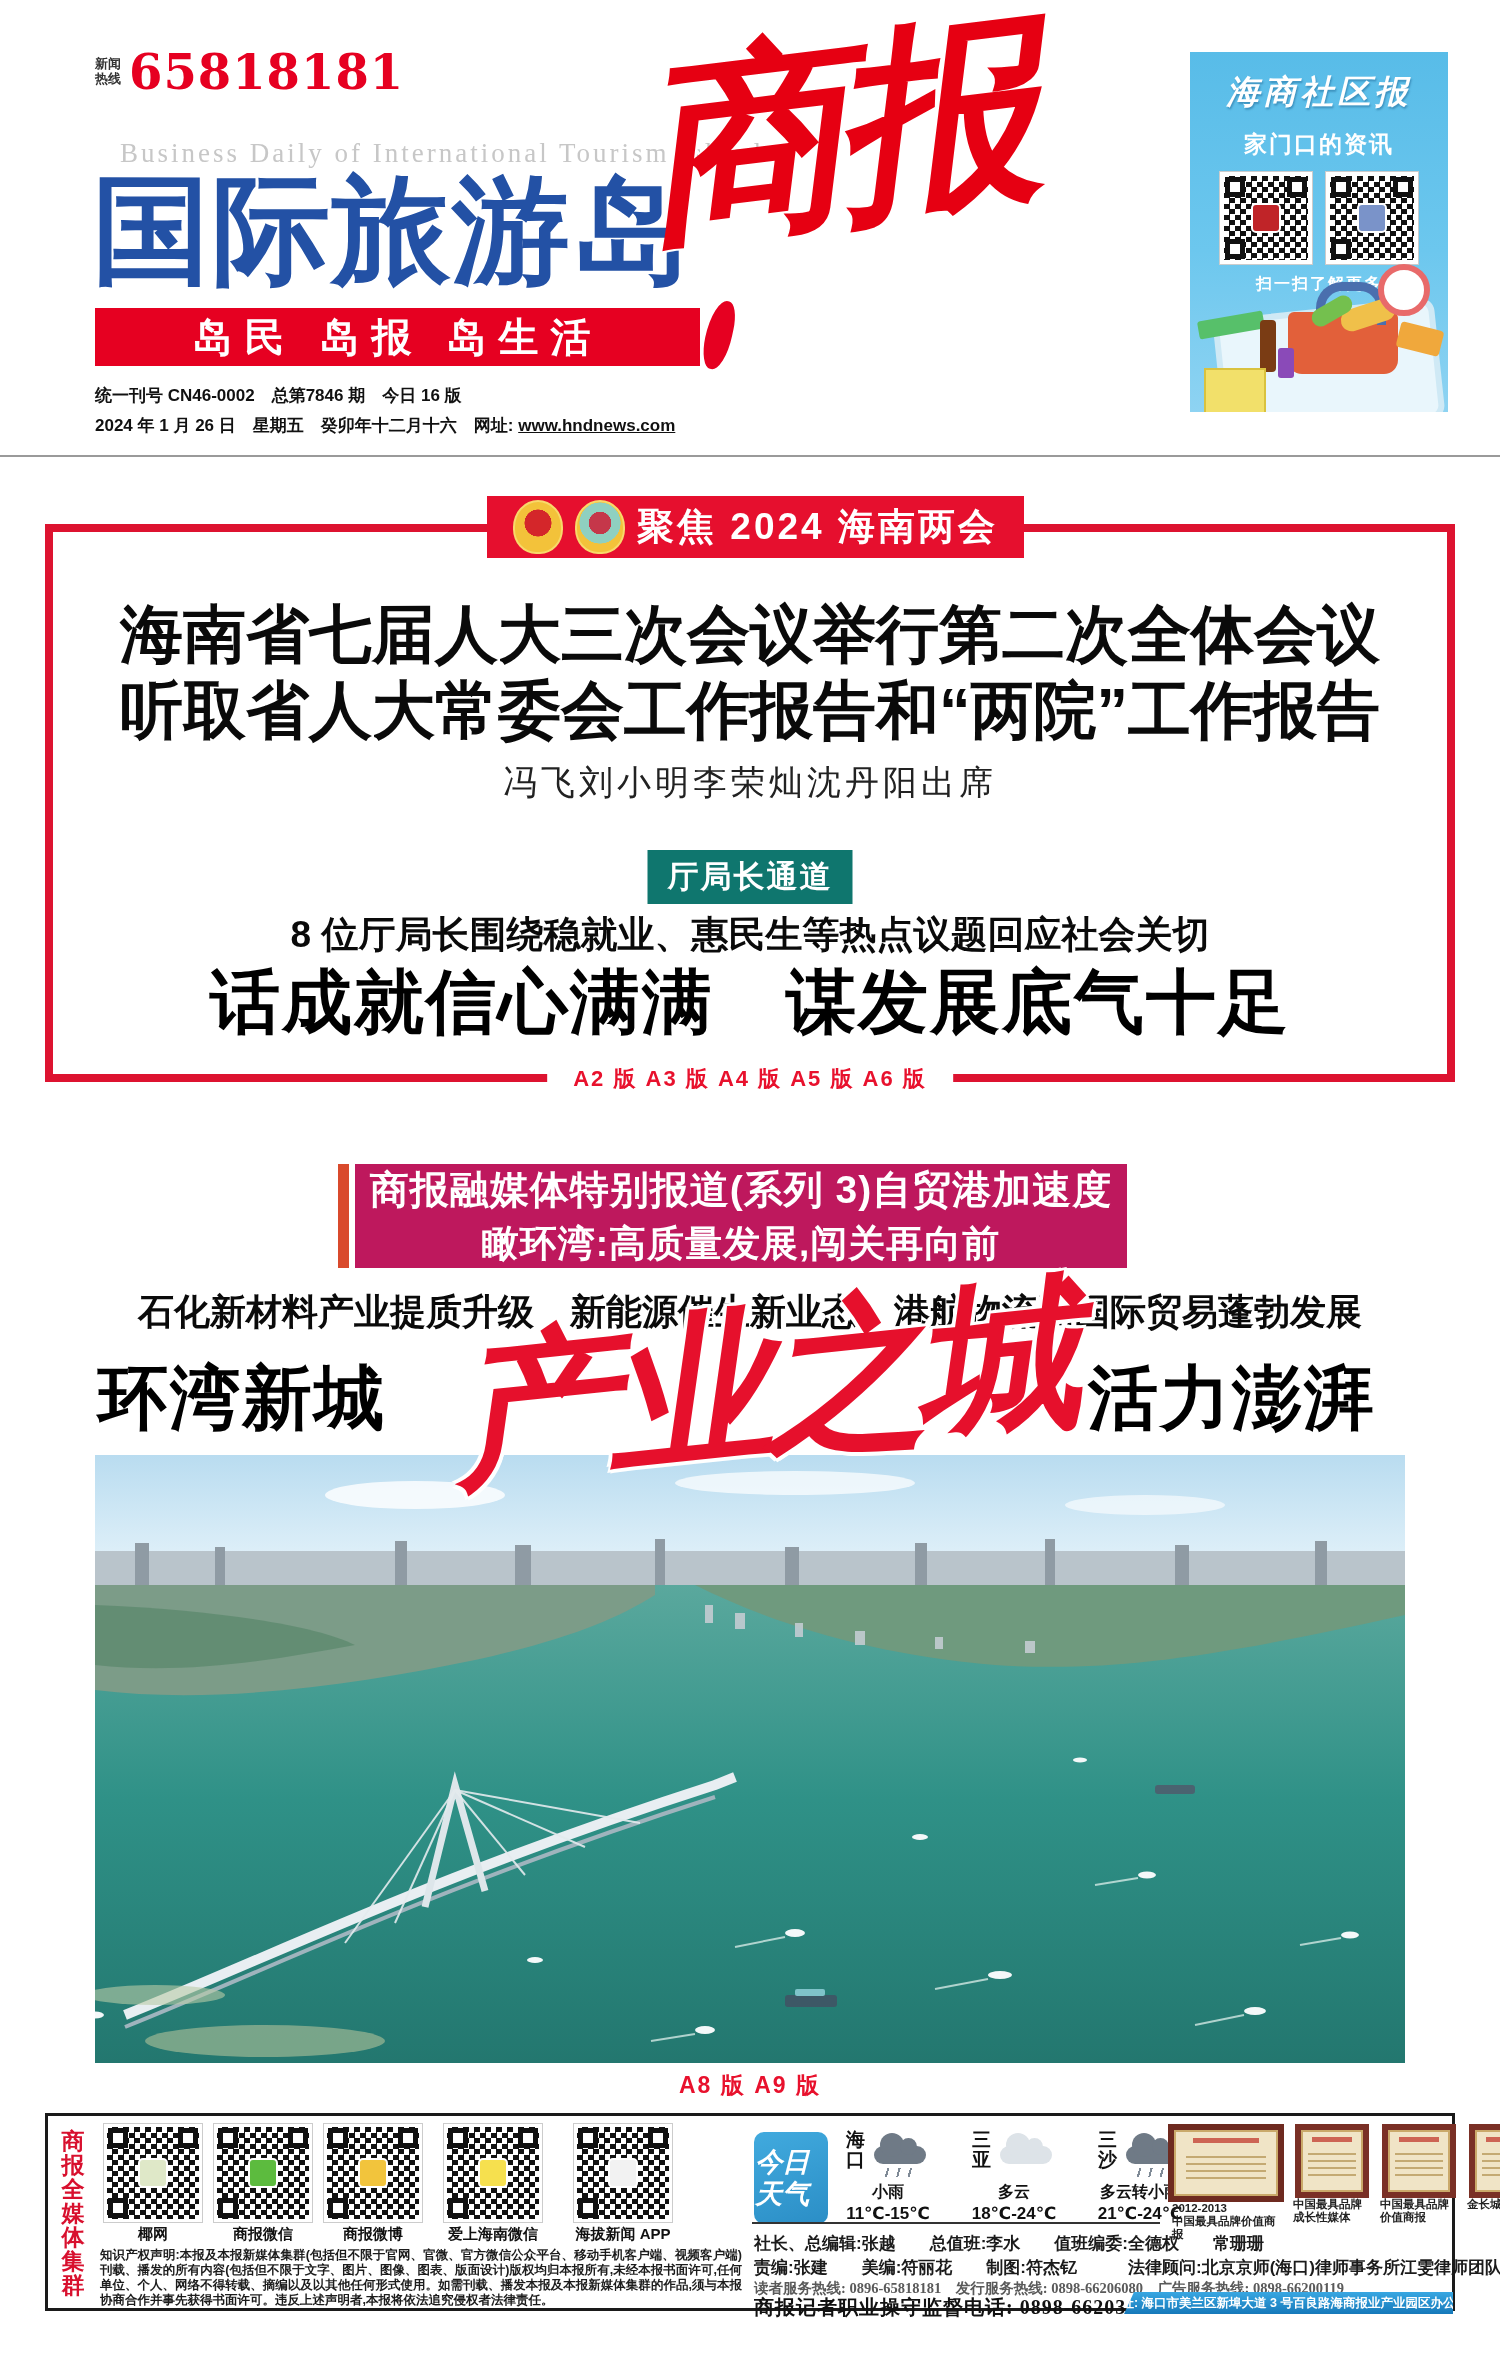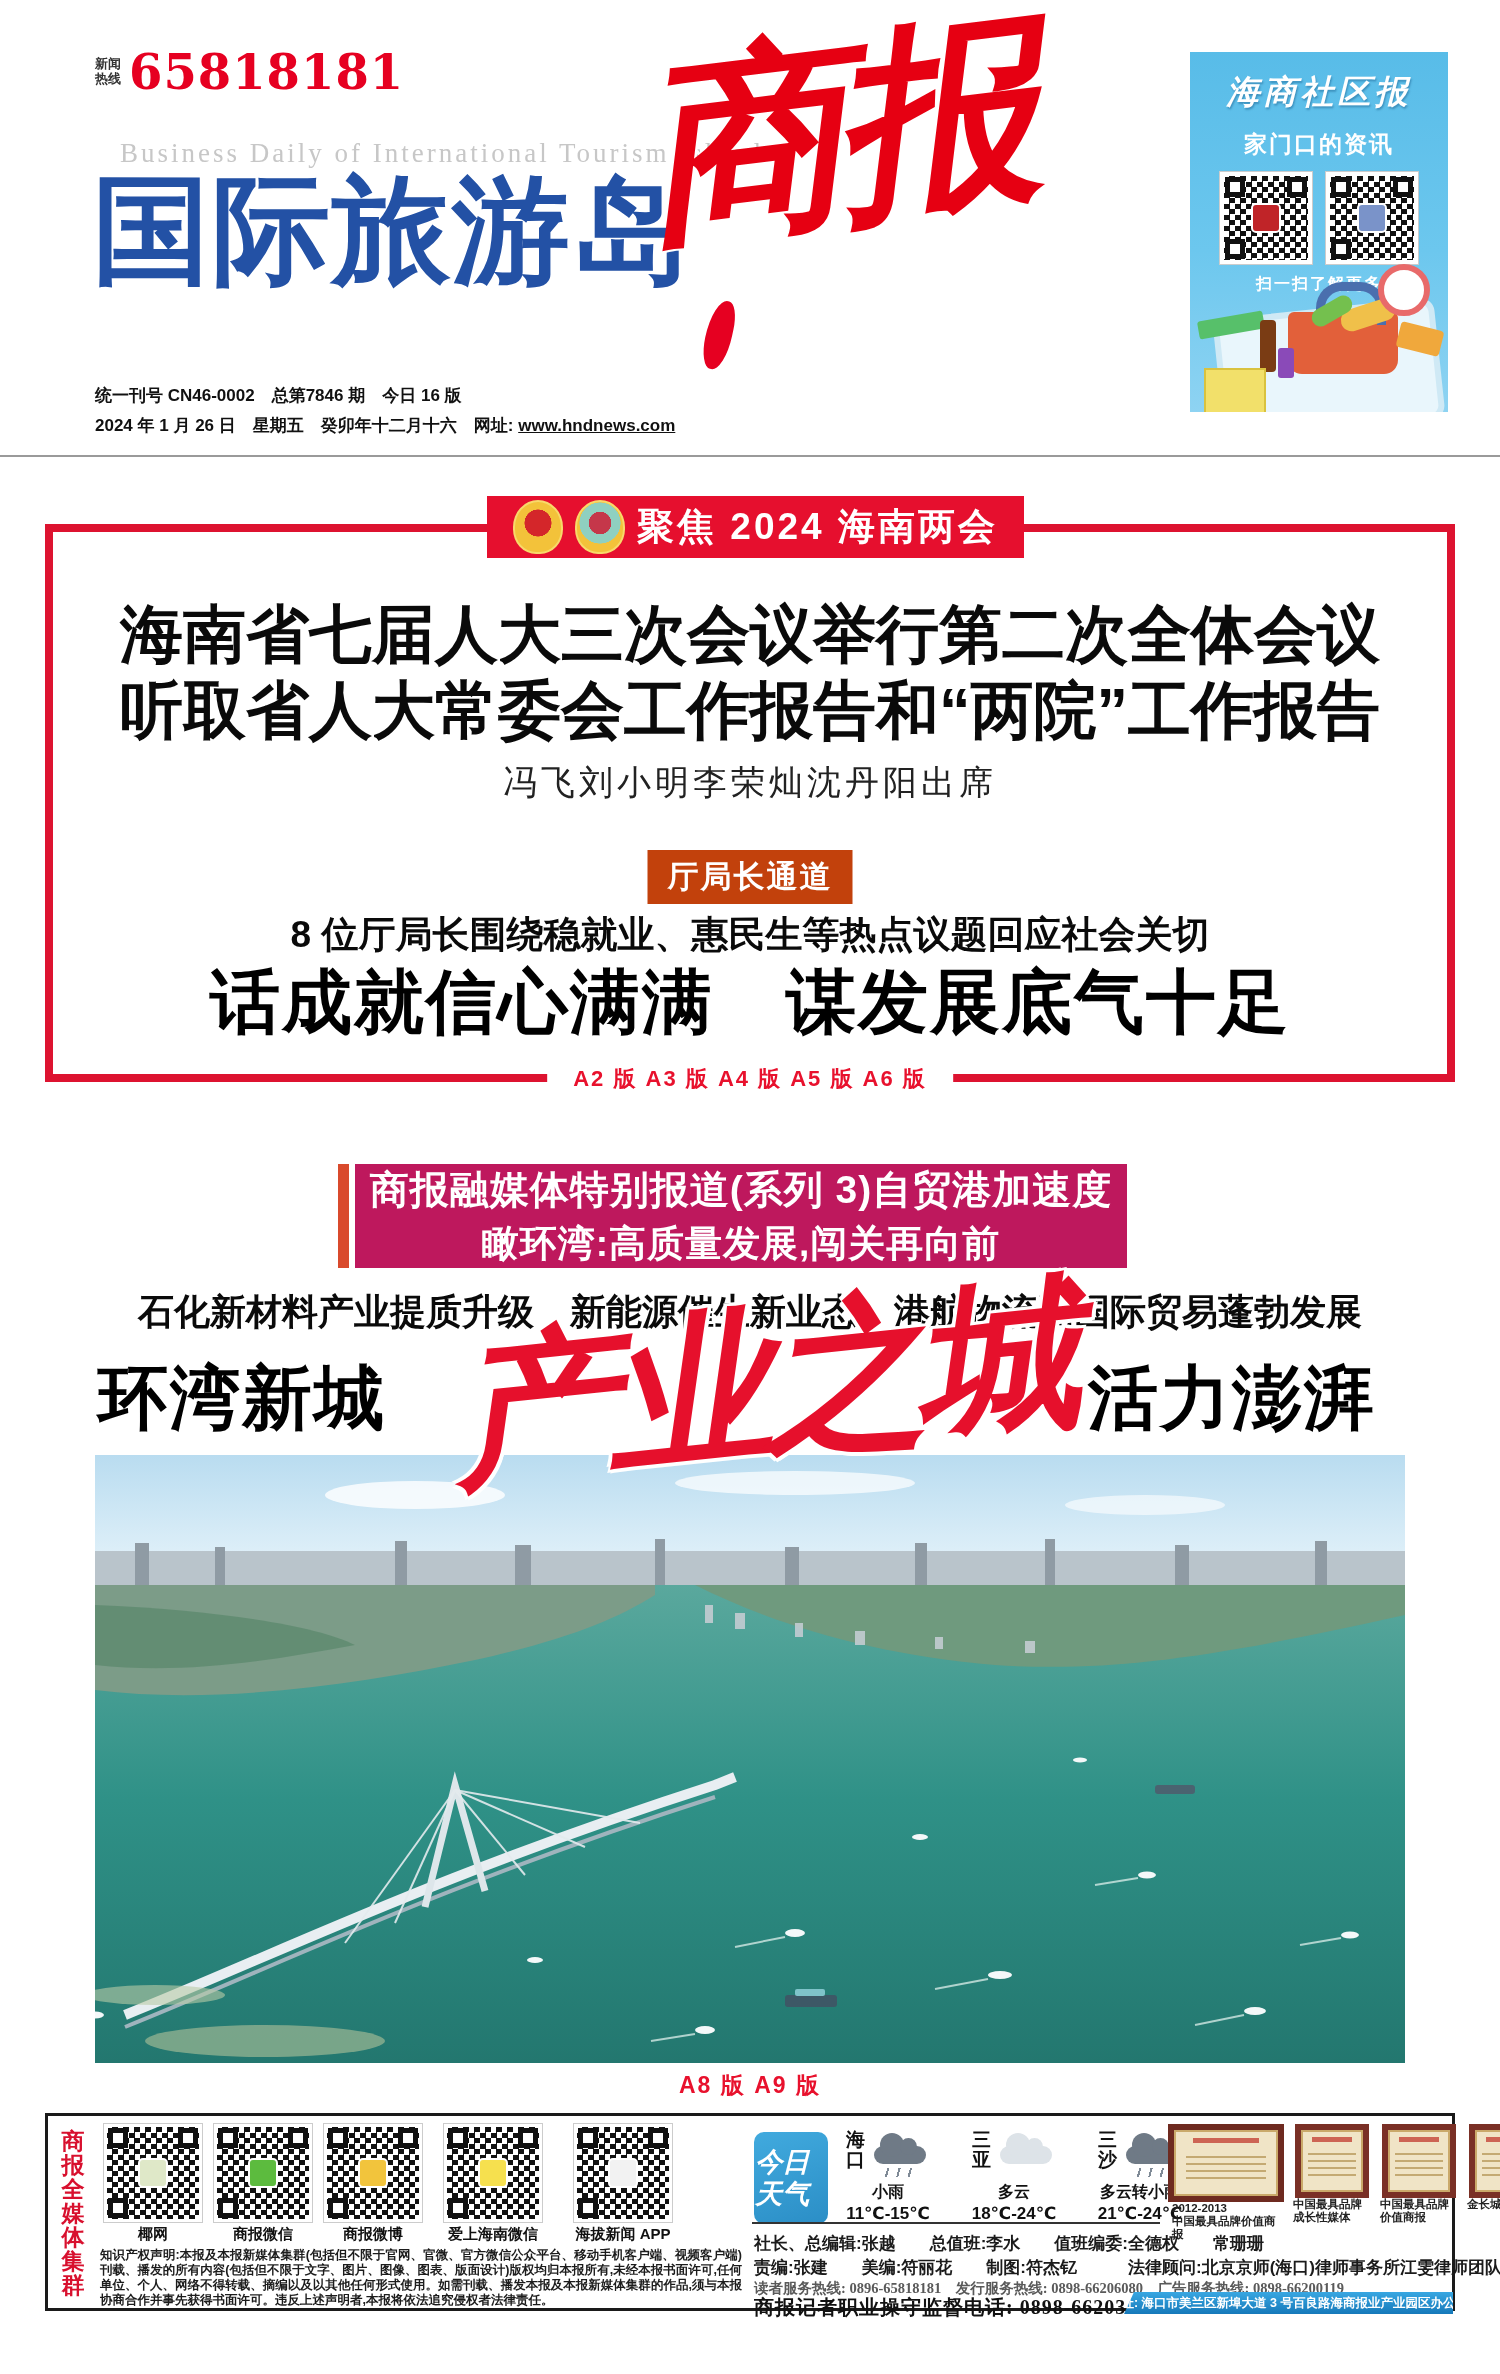--- a/index.html
+++ b/index.html
@@ -53,21 +53,21 @@
   
   .focus-box{left:45px;top:524px;width:1410px;height:558px;border:8px solid #dd1330;box-sizing:border-box;background:#fff;}
   .focus-banner{left:487px;top:496px;width:537px;height:62px;background:#e60f2e;display:flex;align-items:center;justify-content:center;gap:12px;}
   .focus-banner .banner-text{color:#fff;font-size:37px;font-weight:900;letter-spacing:3px;}
   .emblem{width:46px;height:50px;border-radius:50% 50% 46% 46%;position:relative;flex:0 0 auto;}
   .emblem.nat{background:radial-gradient(circle at 50% 42%,#d4262a 0 36%,#f3c23a 37% 100%);border:2px solid #f8d96a;}
   .emblem.cppcc{background:radial-gradient(circle at 50% 42%,#c5374a 0 30%,#8fd0c0 31% 55%,#f3c23a 56% 100%);border:2px solid #f8d96a;}
   .headline1{left:60px;top:592px;width:1380px;text-align:center;font-size:63px;font-weight:900;letter-spacing:0px;color:#0a0a0a;font-family:"DejaVu Sans",sans-serif;}
   .headline2{left:60px;top:668px;width:1380px;text-align:center;font-size:63px;font-weight:900;color:#0a0a0a;}
   .subheadline{left:60px;top:760px;width:1380px;text-align:center;font-size:34px;color:#222;letter-spacing:4px;}
-  .channel-badge{left:50%;top:850px;transform:translateX(-50%);background:#c2410c;color:#fff;font-size:31px;font-weight:900;padding:6px 20px;letter-spacing:2px;}
+  .channel-badge{left:50%;top:850px;transform:translateX(-50%);background:#0f766e;color:#fff;font-size:31px;font-weight:900;padding:6px 20px;letter-spacing:2px;}
   .channel-intro{left:60px;top:910px;width:1380px;text-align:center;font-size:37px;font-weight:bold;color:#0a0a0a;}
   .channel-headline{left:60px;top:956px;width:1380px;text-align:center;font-size:70px;font-weight:900;color:#000;letter-spacing:2px;}
   .pages-line{left:50%;top:1062px;transform:translateX(-50%);background:#fff;color:#e8112d;font-size:22px;font-weight:bold;padding:2px 26px;letter-spacing:2px;white-space:nowrap;}
 
   
   .sr-accent{left:338px;top:1164px;width:11px;height:104px;background:#d94a2c;}
   .sr-banner{left:355px;top:1164px;width:772px;height:104px;background:#be185d;color:#fff;text-align:center;
              display:flex;flex-direction:column;justify-content:center;gap:2px;}
   .sr-banner .l1{font-size:39px;font-weight:900;letter-spacing:1px;}
   .sr-banner .l2{font-size:37px;font-weight:900;letter-spacing:1px;}
@@ -137,20 +137,23 @@
 
 <div id="page">
 
   <div class="abs hotline">
     <div class="hotline-label">新闻热线</div>
     <div class="hotline-number">65818181</div>
   </div>
   <div class="abs en-title">Business Daily of International Tourism Island</div>
   <div class="abs cn-title-blue">国际旅游岛</div>
   <div class="abs cn-title-red">商报</div>
+  <div class="abs slogan-bar">
+    <span>岛民 岛报 岛生活</span>
+  </div>
   <div class="abs slogan-blob"></div>
   <div class="abs pubinfo1">统一刊号 CN46-0002　总第7846 期　今日 16 版</div>
   <div class="abs pubinfo2">
     <span>2024 年 1 月 26 日　星期五　癸卯年十二月十六　网址:</span>
     <a href="#">www.hndnews.com</a>
   </div>
   <div class="abs mast-rule"></div>
 
   <div class="abs sidebar-ad">
     <div class="ad-title">海商社区报</div>

